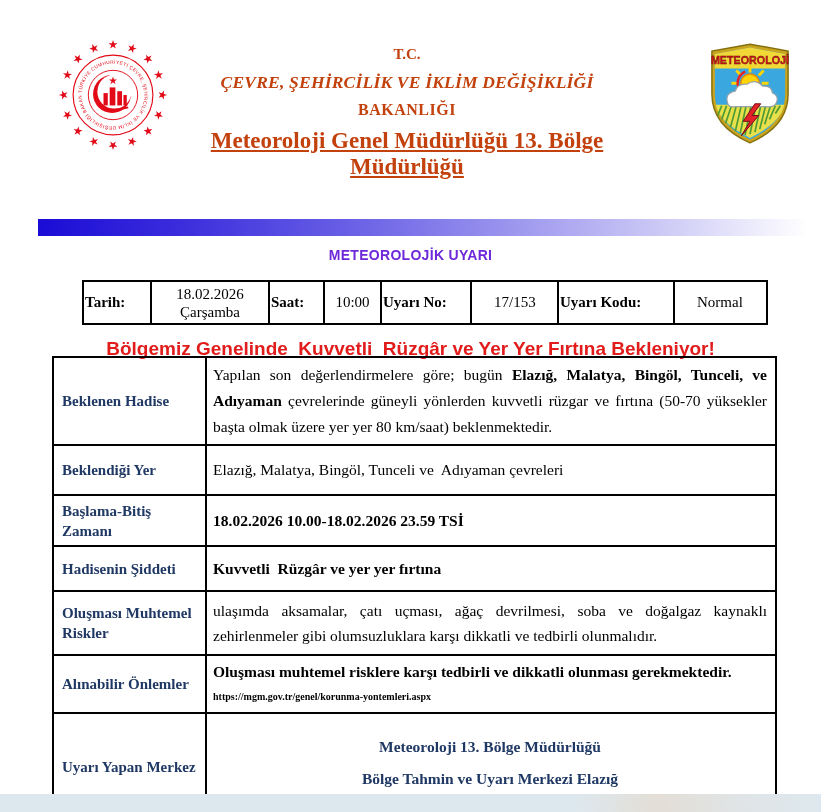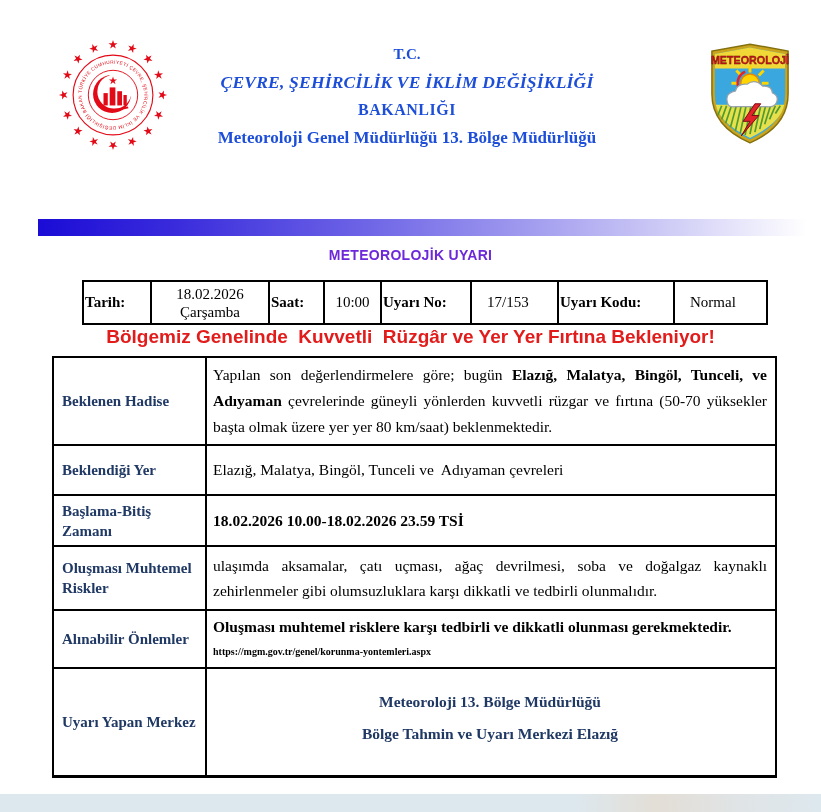--- a/index.html
+++ b/index.html
@@ -3,25 +3,25 @@
 <meta charset="utf-8">
 <style>
   html,body{margin:0;padding:0;background:#ffffff;}
   .page{position:relative;width:821px;height:812px;background:#ffffff;overflow:hidden;
         font-family:"Liberation Serif",serif;color:#000;}
 
   
   .seal{position:absolute;left:56px;top:37px;width:114px;height:116px;}
   .shield{position:absolute;right:29px;top:41px;width:84px;height:106px;}
   .titles{position:absolute;left:158px;right:165px;top:46px;text-align:center;
-          color:#1d4ed8;font-weight:bold;}
+          color:#c2410c;font-weight:bold;}
   .t1{font-size:15px;margin:0 0 9px 0;}
   .t2{font-size:17.5px;margin:0 0 8px 0;letter-spacing:.2px;font-style:italic;}
   .t3{font-size:16px;margin:0 0 9px 0;letter-spacing:.5px;}
-  .t4{font-size:17px;margin:0;}
+  .t4{font-size:23px;margin:0;text-decoration:underline;}
 
   
   .grad-bar{position:absolute;left:38px;top:219px;width:769px;height:17px;
             background:linear-gradient(to right,#1b0cd6 0%,#3a2cdc 18%,#6c63e6 42%,
                        #9d97ee 62%,#cfccf6 82%,#ffffff 100%);}
   .bottom-bar{position:absolute;left:0;top:794px;width:821px;height:18px;
               background:linear-gradient(to right,#dde8ee 0%,#dde8ee 70%,
                          #e3ded6 80%,#e0e4e6 90%,#dde8ee 100%);}
 
   
@@ -32,40 +32,40 @@
             font-family:"Liberation Sans",sans-serif;font-weight:bold;font-size:19px;
             color:#e21b1b;white-space:pre-wrap;}
 
   
   .info-table{position:absolute;left:82px;top:280px;border-collapse:collapse;
               table-layout:fixed;}
   .info-table td{border:2px solid #000;height:39px;font-size:15px;overflow:hidden;
                  vertical-align:middle;}
   .info-table .lbl{font-weight:bold;padding-left:1px;}
   .info-table .ctr{text-align:center;}
-  .info-table .pl{padding-left:15px;}
+  .info-table .pl{padding-left:22px;}
   .date-cell div{line-height:18px;}
 
   
   .main-table{position:absolute;left:52px;top:356px;width:723px;border-collapse:collapse;
               table-layout:fixed;border:2px solid #000;border-bottom:3px solid #000;}
   .main-table td{border:2px solid #000;vertical-align:middle;overflow:hidden;}
   .main-table .lbl{color:#1f3864;font-weight:bold;font-size:15px;
                    padding:4px 6px 4px 8px;line-height:20px;}
   .main-table .val{font-size:15.5px;padding:4px 8px 4px 6px;}
   .r-event td{height:78px;}
   .r-place td{height:40px;}
   .r-time td{height:41px;}
   .r-sev td{height:35px;}
   .r-risk td{height:54px;}
   .r-prec td{height:48px;}
   .r-center td{height:98px;}
   .just{text-align:justify;line-height:26px;}
   .just2{text-align:justify;line-height:25px;font-size:15.5px;}
-  .keep{white-space:pre-wrap;}
+  .keep{white-space:pre-wrap;margin-top:12px;}
   .boldval{font-weight:bold;font-size:16px;}
   .prec-line{font-weight:bold;font-size:15.5px;margin:3px 0 0 0;}
   .prec-link{font-weight:bold;font-size:10px;margin:10px 0 0 0;}
   .center-val{text-align:center;color:#1f3864;font-weight:bold;font-size:15.5px;}
   .center-val div{margin:6px 0 14px 0;}
 </style>
 </head>
 <body>
 
 <div class="page">
@@ -200,20 +200,24 @@
       <td class="val just"><span>Yapılan son değerlendirmelere göre; bugün </span><span style="font-weight: bold;">Elazığ, Malatya, Bingöl, Tunceli, ve Adıyaman</span><span> çevrelerinde  güneyli yönlerden kuvvetli rüzgar ve fırtına (50-70 yüksekler başta olmak üzere yer yer 80 km/saat) beklenmektedir.</span></td>
     </tr>
     <tr class="r-place">
       <td class="lbl">Beklendiği Yer</td>
       <td class="val keep">Elazığ, Malatya, Bingöl, Tunceli ve  Adıyaman çevreleri</td>
     </tr>
     <tr class="r-time">
       <td class="lbl">Başlama-Bitiş Zamanı</td>
       <td class="val boldval keep">18.02.2026 10.00-18.02.2026 23.59 TSİ</td>
     </tr>
+    <tr class="r-sev">
+      <td class="lbl">Hadisenin Şiddeti</td>
+      <td class="val boldval keep">Kuvvetli  Rüzgâr ve yer yer fırtına</td>
+    </tr>
     <tr class="r-risk">
       <td class="lbl">Oluşması Muhtemel Riskler</td>
       <td class="val just2">ulaşımda aksamalar, çatı uçması, ağaç devrilmesi, soba ve doğalgaz kaynaklı zehirlenmeler gibi olumsuzluklara karşı dikkatli ve tedbirli olunmalıdır.</td>
     </tr>
     <tr class="r-prec">
       <td class="lbl">Alınabilir Önlemler</td>
       <td class="val" style="vertical-align:top;">
         <div class="prec-line">Oluşması muhtemel risklere karşı tedbirli ve dikkatli olunması gerekmektedir.</div>
         <div class="prec-link">https://mgm.gov.tr/genel/korunma-yontemleri.aspx</div>
       </td>

